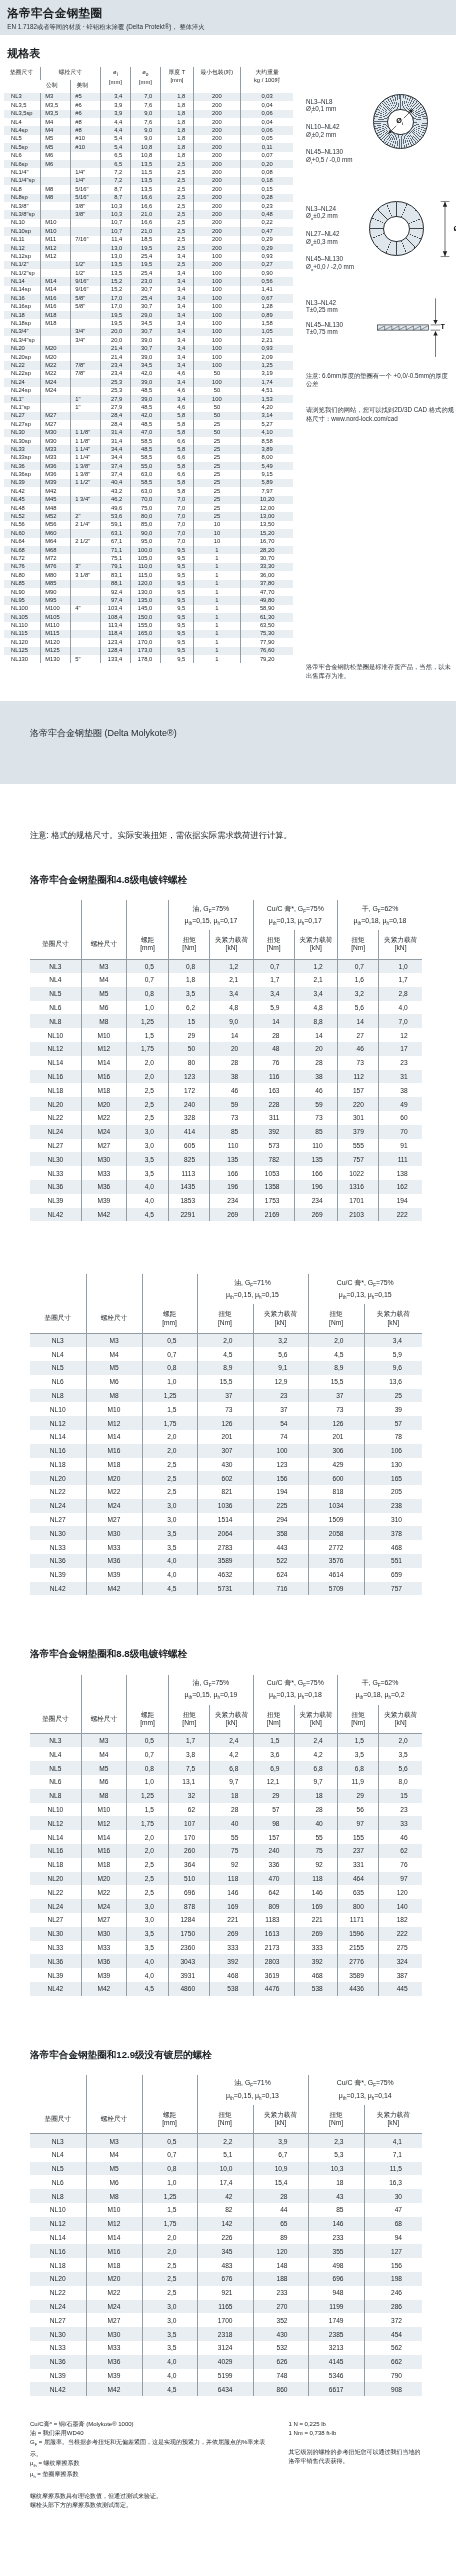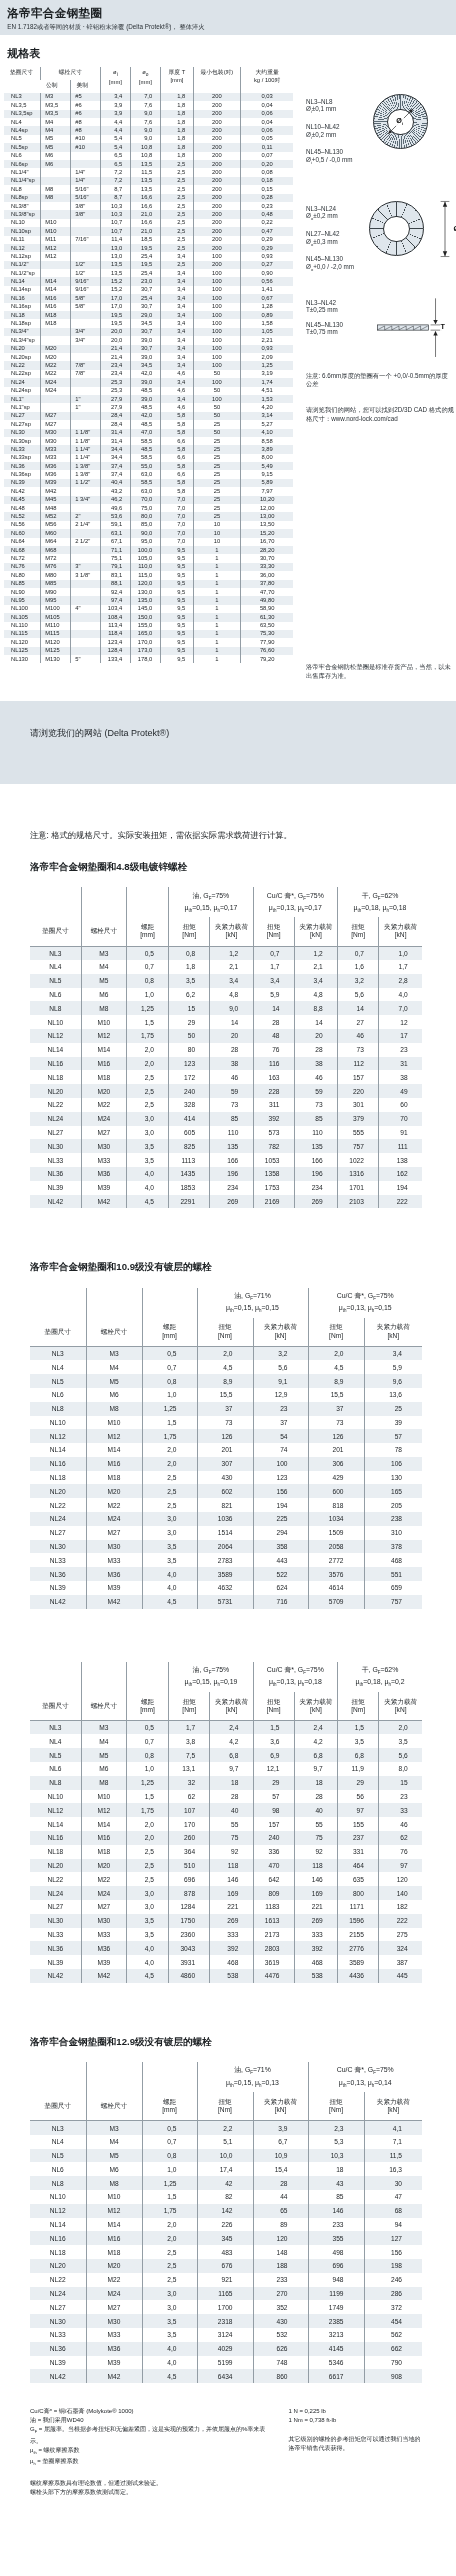--- a/index.html
+++ b/index.html
@@ -62,21 +62,21 @@
   .stock-note{position:absolute;left:306px;top:616px;width:145px;font-size:6.3px;line-height:9.4px;color:var(--ink2)}
 
   
   .banner{height:83px;background:var(--band);padding:20px 0 0 30px}
   .banner h2{font-size:16.5px;font-weight:bold;letter-spacing:0.6px}
   .banner .bsub{font-size:9px;margin-top:5.5px;color:#24292d}
   .notice{margin:46px 0 0 30px;font-size:8.3px;color:#191c1f}
 
   
   .tsec{margin:53px 0 0 30px}
-  .tsec.first{margin-top:20px}
+  .tsec.first{margin-top:33px}
   .tsec h3{font-size:9.6px;font-weight:bold;margin-bottom:13.2px}
   .tq{width:392px;font-size:6.6px}
   .tq th,.tq td{border-left:0.6px solid var(--line)}
   .tq tr>*:first-child{border-left:none}
   .tq thead .grp th{height:30px;vertical-align:top;padding-top:4.4px;font-weight:normal;text-align:center}
   .tq thead .sub th{height:29px;vertical-align:middle;font-weight:normal;text-align:center;border-bottom:0.6px solid var(--line);line-height:8.3px}
   .tq .gc,.tq .gf{line-height:8.8px;font-size:6.9px}
   .tq sub{font-size:.65em}
   .tq td{height:13.8px;white-space:nowrap;overflow:hidden}
   .tq tbody tr:nth-child(odd){background:var(--stripe)}
@@ -905,21 +905,21 @@
       </div>
 
       <p class="tol-note">注意: 6.6mm厚度的垫圈有一个 +0,0/-0.5mm的厚度公差</p>
       <p class="cad-note">请浏览我们的网站，您可以找到2D/3D CAD 格式的规格尺寸：www.nord-lock.com/cad</p>
     </aside>
 
     <p class="stock-note">洛帝牢合金钢防松垫圈是标准存货产品，当然，以未出售库存为准。</p>
   </section>
 
   <section class="banner">
-    <div class="bsub">请浏览我们的网站 (Delta Protekt®)</div>
+    <div class="bsub">洛帝牢合金钢垫圈 (Delta Molykote®)</div>
   </section>
 
   <p class="notice">注意: 格式的规格尺寸。实际安装扭矩，需依据实际需求载荷进行计算。</p>
 
   <section class="tsec first">
     <h3>洛帝牢合金钢垫圈和4.8级电镀锌螺栓</h3>
     <table class="tq tq3">
       <colgroup>
         <col style="width:51px">
           <col style="width:45px">
@@ -1194,21 +1194,20 @@
             <td>2169</td>
             <td>269</td>
             <td>2103</td>
             <td>222</td>
           </tr>
         </tbody>
     </table>
   </section>
 
   <section class="tsec">
-    <h3>洛帝牢合金钢垫圈和10.9级没有镀层的螺栓</h3>
     <table class="tq tq2">
       <colgroup>
         <col style="width:56px">
           <col style="width:56px">
           <col style="width:55px">
         <col style="width:56px">
           <col style="width:55px">
           <col style="width:56px">
           <col style="width:58px">
       </colgroup>
@@ -1425,20 +1424,21 @@
             <td>5731</td>
             <td>716</td>
             <td>5709</td>
             <td>757</td>
           </tr>
         </tbody>
     </table>
   </section>
 
   <section class="tsec">
+    <h3>洛帝牢合金钢垫圈和8.8级电镀锌螺栓</h3>
     <table class="tq tq3">
       <colgroup>
         <col style="width:51px">
           <col style="width:45px">
           <col style="width:42px">
         <col style="width:41px">
           <col style="width:43px">
           <col style="width:41px">
         <col style="width:43px">
           <col style="width:41px">

